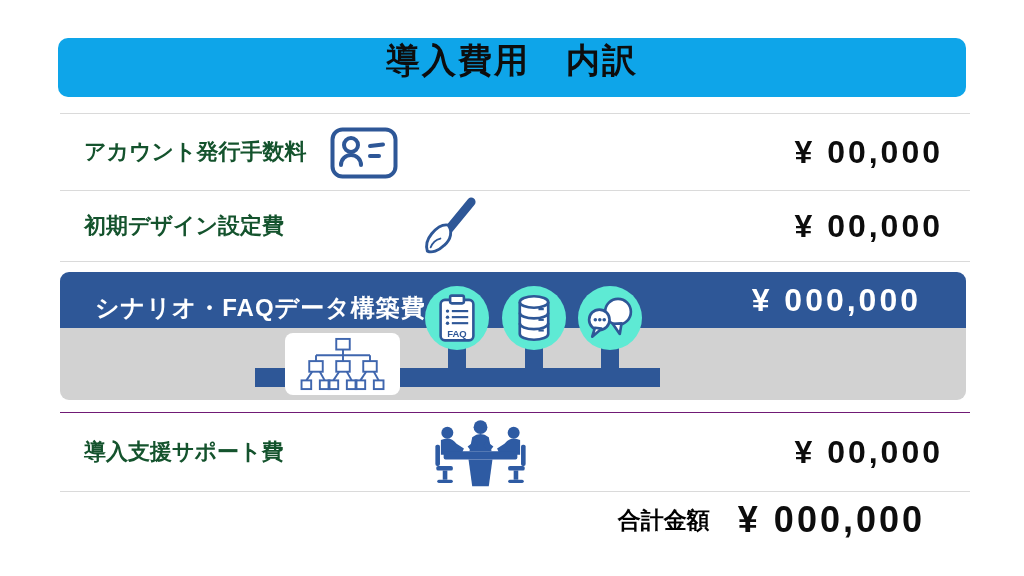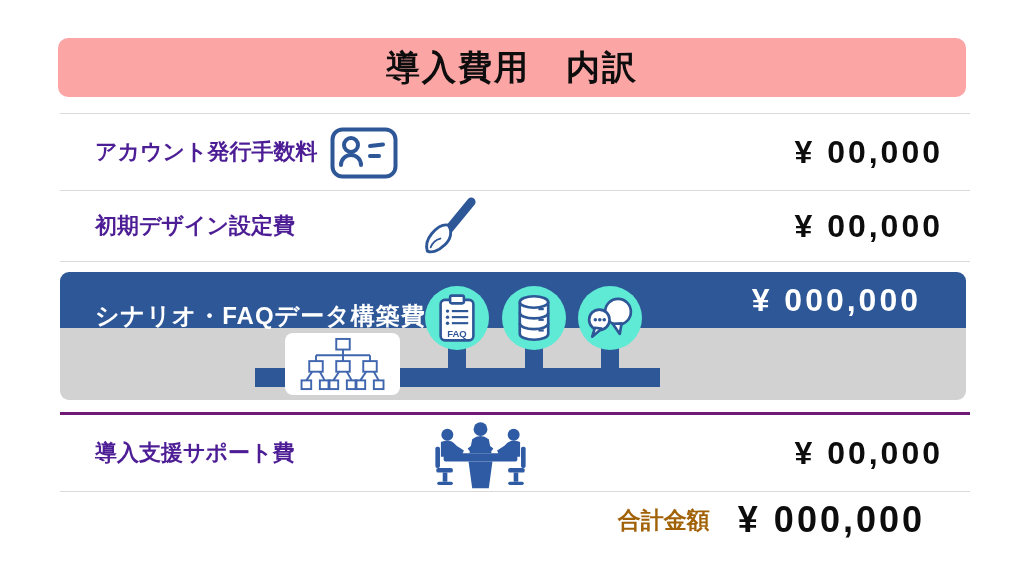--- a/index.html
+++ b/index.html
@@ -2,56 +2,56 @@
 <html><head>
 <meta charset="utf-8">
 <style>
   * { margin:0; padding:0; box-sizing:border-box; }
   html,body { width:1024px; height:576px; background:#ffffff; overflow:hidden;
     font-family:"Liberation Sans","DejaVu Sans",sans-serif; }
   .stage { position:relative; width:1024px; height:576px; background:#fff; }
 
   
   .title-bar { position:absolute; left:58px; top:38px; width:908px; height:59px;
-    background:#fca5a5; border-radius:10px; display:flex; align-items:center; justify-content:center; }
+    background:#0ea5e9; border-radius:10px; display:flex; align-items:flex-start; justify-content:center; }
   .title-bar h1 { font-size:34px; font-weight:bold; color:#0d0d0d; letter-spacing:2px; }
 
   
   .fee-row { position:absolute; left:60px; width:910px; display:flex; align-items:center; }
   .row-1 { top:113px; height:77px; border-top:1px solid #dadada; }
   .row-2 { top:190px; height:72px; border-top:1px solid #dadada; border-bottom:1px solid #dadada; }
-  .row-4 { top:412px; height:80px; border-top:3px solid #701a75; border-bottom:1px solid #dadada; }
-  .fee-label { position:absolute; left:35px; font-size:22px; font-weight:bold; color:#4c1d95; }
+  .row-4 { top:412px; height:80px; border-top:1px solid #701a75; border-bottom:1px solid #dadada; }
+  .fee-label { position:absolute; left:24px; font-size:22px; font-weight:bold; color:#14532d; }
   .fee-label .sub { display:block; font-weight:normal; font-size:21px; letter-spacing:1px; margin-top:5px; }
   .fee-price { position:absolute; right:27px; font-size:32px; font-weight:bold; color:#0d0d0d; letter-spacing:3px; }
   .row-icon { position:absolute; display:block; line-height:0; }
 
   
   .highlight-block { position:absolute; left:60px; top:272px; width:906px; height:128px; }
   .hl-blue { position:absolute; left:0; top:0; width:100%; height:56px; background:#2e5797;
     border-radius:9px 9px 0 0; }
   .hl-gray { position:absolute; left:0; top:56px; width:100%; height:72px; background:#d2d2d2;
     border-radius:0 0 9px 9px; }
-  .hl-label { position:absolute; left:35px; top:16px; height:56px; display:flex; align-items:center;
+  .hl-label { position:absolute; left:35px; top:8px; height:56px; display:flex; align-items:center;
     font-size:24px; font-weight:bold; color:#ffffff; letter-spacing:1px; z-index:3; }
   .hl-price { position:absolute; right:45px; top:0; height:56px; display:flex; align-items:center;
     font-size:32px; font-weight:bold; color:#ffffff; letter-spacing:3px; z-index:3; }
   .hl-bar { position:absolute; left:195px; top:96px; width:405px; height:19px; background:#2e5797; z-index:1; }
   .hl-stem { position:absolute; width:18px; height:22px; background:#2e5797; top:74px; z-index:1; }
   .stem-1 { left:388px; } .stem-2 { left:465px; } .stem-3 { left:541px; }
   .hl-circle { position:absolute; width:64px; height:64px; border-radius:50%; background:#5eead4; top:14px;
     display:flex; align-items:center; justify-content:center; z-index:2; }
   .circ-1 { left:365px; } .circ-2 { left:442px; } .circ-3 { left:518px; }
   .hl-tree-card { position:absolute; left:225px; top:61px; width:115px; height:62px; background:#ffffff;
     border-radius:8px; display:flex; align-items:center; justify-content:center; z-index:2; }
 
   
   .total-row { position:absolute; left:60px; top:492px; width:910px; height:56px;
     display:flex; align-items:center; justify-content:flex-end; padding-right:45px; gap:28px; }
-  .total-label { font-size:23px; font-weight:bold; color:#a16207; }
+  .total-label { font-size:23px; font-weight:bold; color:#000000; }
   .total-price { font-size:36px; font-weight:bold; color:#0d0d0d; letter-spacing:3px; }
 
   svg { display:block; }
   .faq-text { font-family:"Liberation Sans","DejaVu Sans",sans-serif; font-size:11px; font-weight:bold; }
 </style>
 </head>
 <body>
 
 <div class="stage">
 

